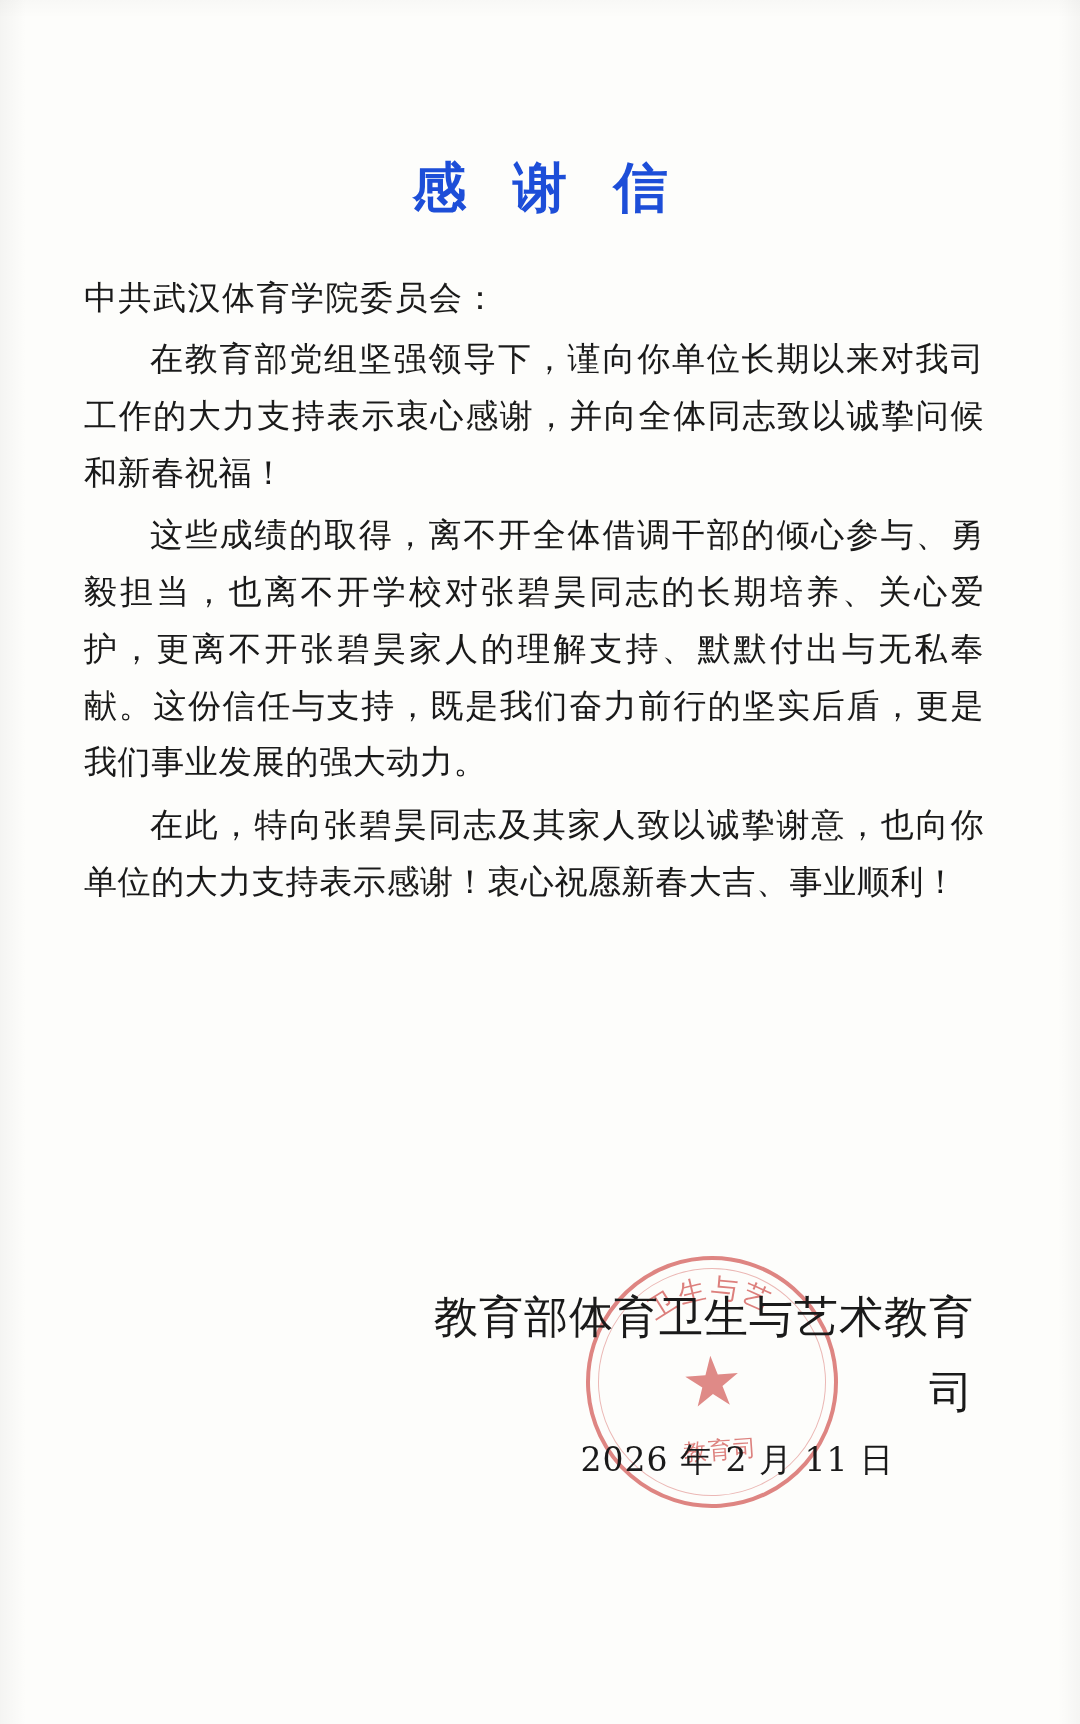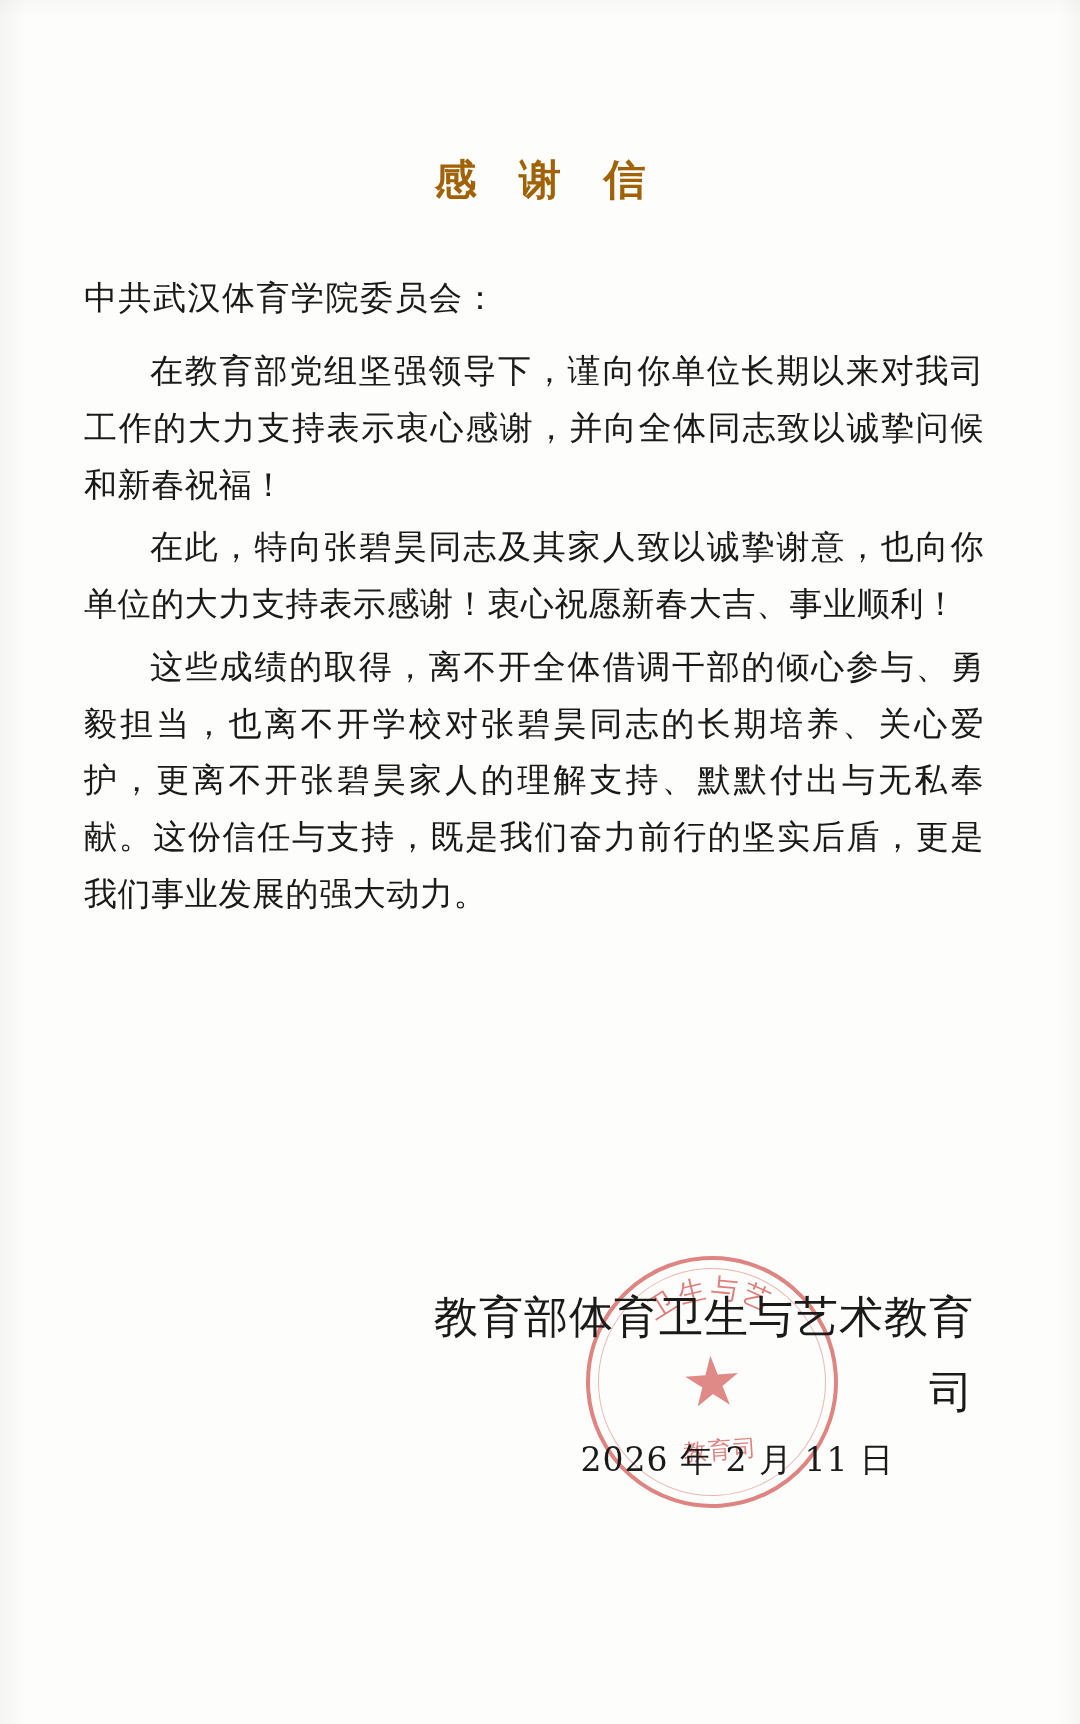--- a/index.html
+++ b/index.html
@@ -36,40 +36,40 @@
       linear-gradient(to bottom, rgba(0,0,0,0.02) 0px, rgba(0,0,0,0) 18px);
     pointer-events: none;
   }
 
   .doc-title {
     position: absolute;
     top: 152px;
     left: 0;
     width: 1080px;
     text-align: center;
-    font-size: 42px;
+    font-size: 54px;
     font-weight: bold;
     letter-spacing: 14px;
     text-indent: 14px;
-    color: #a16207;
+    color: #1d4ed8;
     font-family: "DejaVu Serif", "Liberation Serif", serif;
   }
 
   .body-area {
     position: absolute;
     top: 272px;
     left: 84px;
     width: 900px;
   }
 
   .salutation {
     font-size: 33px;
     line-height: 1.55;
     letter-spacing: 1.5px;
-    margin-bottom: 20px;
+    margin-bottom: 8px;
   }
 
   .para {
     font-size: 33px;
     line-height: 1.72;
     letter-spacing: 0.6px;
     text-indent: 66px;
     text-align: justify;
     text-justify: inter-character;
     margin: 0 0 6px 0;
@@ -153,23 +153,23 @@
 
   <div class="doc-title">感 谢 信</div>
 
   <div class="body-area">
 
     <div class="salutation">中共武汉体育学院委员会：</div>
 
     <p class="para">在教育部党组坚强领导下，谨向你单位长期以来对我司工作的大力支持表示衷心感谢，并向全体同志致以诚挚问候和新春祝福！</p>
 
 
+    <p class="para">这些成绩的取得，离不开全体借调干部的倾心参与、勇毅担当，也离不开学校对张碧昊同志的长期培养、关心爱护，更离不开张碧昊家人的理解支持、默默付出与无私奉献。这份信任与支持，既是我们奋力前行的坚实后盾，更是我们事业发展的强大动力。</p>
+
     <p class="para">在此，特向张碧昊同志及其家人致以诚挚谢意，也向你单位的大力支持表示感谢！衷心祝愿新春大吉、事业顺利！</p>
-
-    <p class="para">这些成绩的取得，离不开全体借调干部的倾心参与、勇毅担当，也离不开学校对张碧昊同志的长期培养、关心爱护，更离不开张碧昊家人的理解支持、默默付出与无私奉献。这份信任与支持，既是我们奋力前行的坚实后盾，更是我们事业发展的强大动力。</p>
 
   </div>
 
   <div class="seal">
     <div class="seal-inner"></div>
     <svg class="seal-arc" viewBox="0 0 252 252">
       <defs>
         <path id="arcTop" d="M 34 130 A 92 92 0 0 1 218 130"></path>
       </defs>
       <text>

